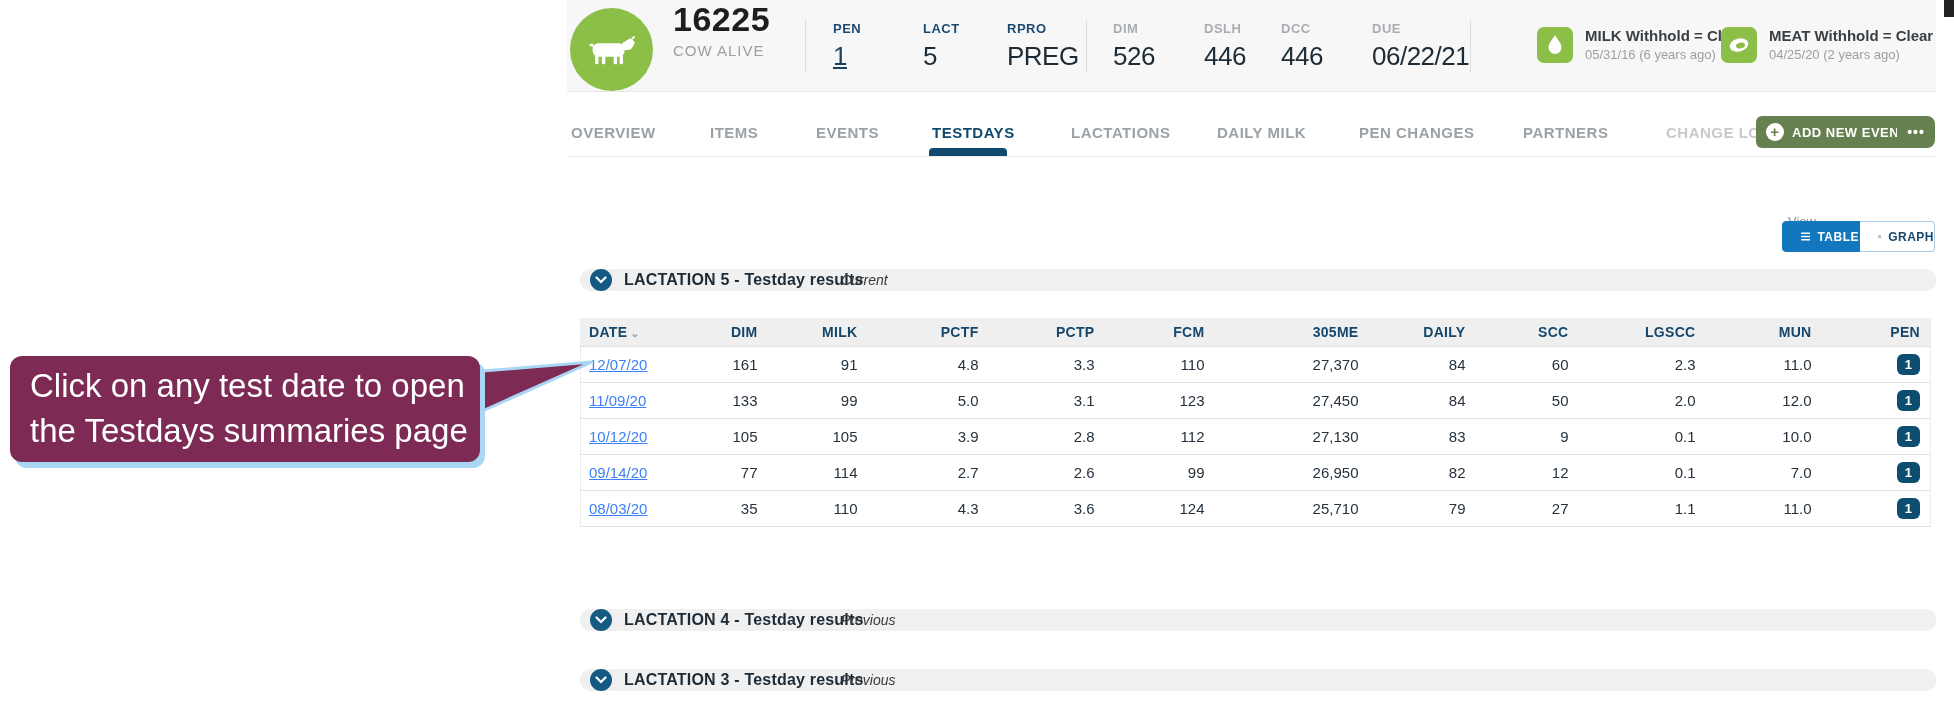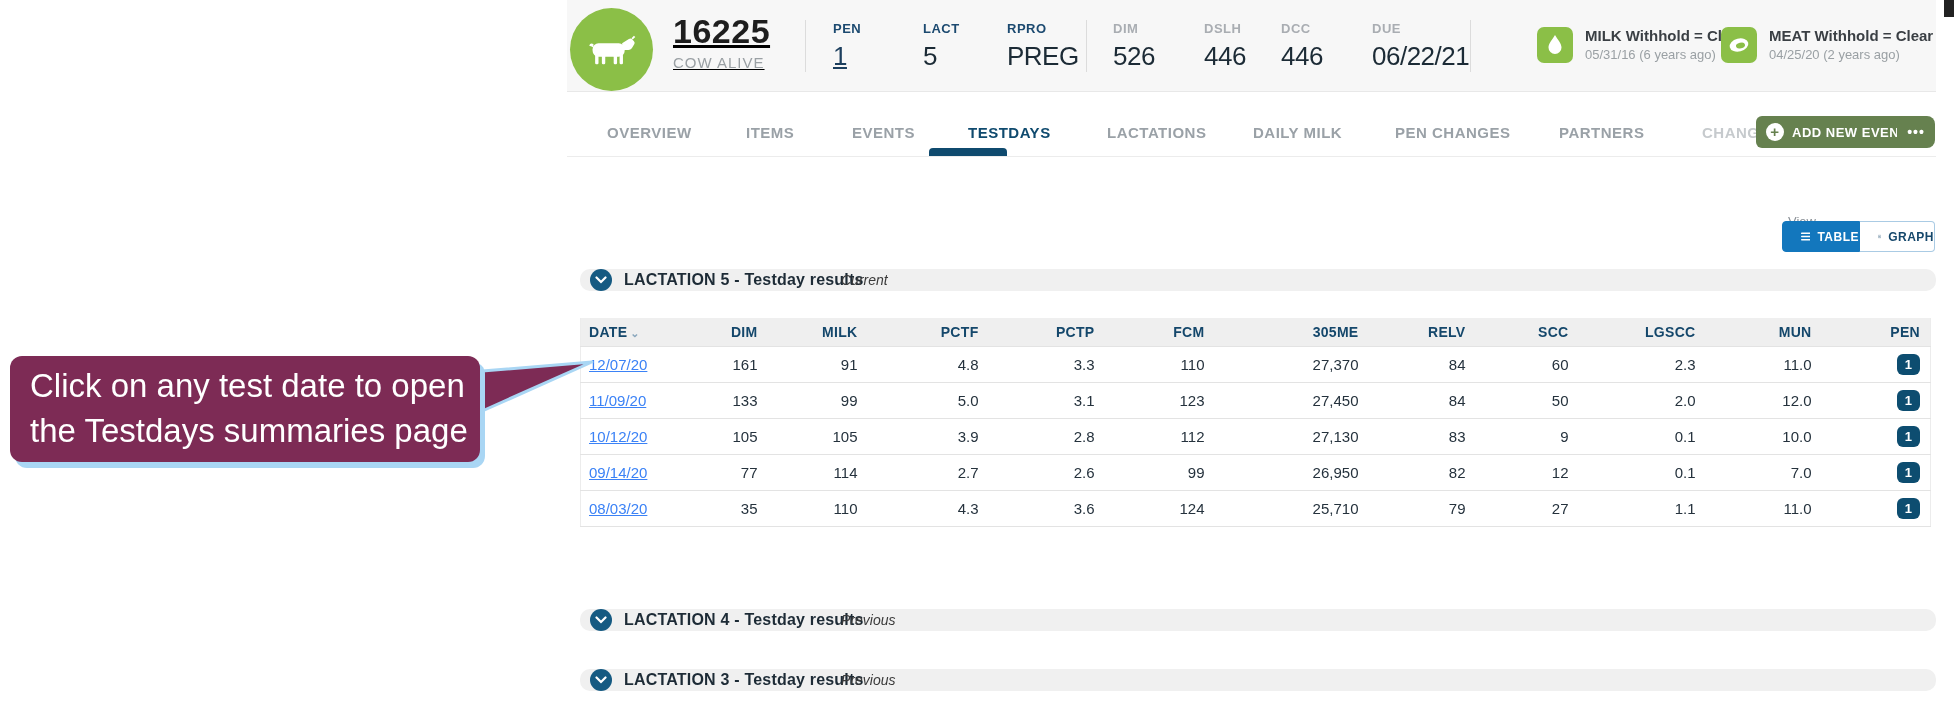--- a/index.html
+++ b/index.html
@@ -8,41 +8,41 @@
     position:relative; width:1954px; height:702px; overflow:hidden;
     background:#fff; font-family:"Liberation Sans", sans-serif;
   }
   .app { position:absolute; left:567px; top:0; width:1369px; height:702px; }
 
   
   .hdr { position:absolute; left:0; top:0; width:1369px; height:92px;
          background:#f7f7f7; border-bottom:1px solid #e8e8e8; }
   .avatar { position:absolute; left:3px; top:8px; width:83px; height:83px;
             border-radius:50%; background:#8bbf47; display:flex; align-items:center; justify-content:center; }
-  .idblock { position:absolute; left:106px; top:12px;text-decoration:underline; }
+  .idblock { position:absolute; left:106px; top:0; }
   .cowid { font-size:34px; font-weight:bold; color:#1e1e1e; letter-spacing:.5px; }
   .cowstatus { font-size:15px; color:#9aa0a4; letter-spacing:1px; margin-top:3px; }
   .vdiv { position:absolute; top:20px; width:1px; height:52px; background:#dcdcdc; }
   .stat { position:absolute; top:21px; }
   .stat .lbl { font-size:13px; font-weight:bold; letter-spacing:.5px; color:#1c4a70; }
   .stat.dim .lbl { color:#a9adb2; }
   .stat .val { font-size:26px; color:#1c2b36; margin-top:5px; letter-spacing:-.5px; }
   .stat .val.linkish { text-decoration:underline; cursor:pointer; color:#1c3f5e; }
   .withhold { position:absolute; top:27px; display:flex; }
   .wicon { width:36px; height:36px; border-radius:7px; background:#8bbf47;
            display:flex; align-items:center; justify-content:center; flex:0 0 36px; }
   .wtext { margin-left:12px; }
   .wtitle { font-size:15px; font-weight:bold; color:#3a3f44; }
   .wsub { font-size:13px; color:#9aa0a4; margin-top:3px; }
 
   
   .tabbar { position:absolute; left:0; top:92px; width:1369px; height:65px;
             background:#fff; border-bottom:1px solid #ececec; }
   .tab { position:absolute; top:32px; font-size:15px; font-weight:bold; letter-spacing:.5px;
-         color:#9aa1a7; cursor:pointer; white-space:nowrap;margin-left:36px; }
+         color:#9aa1a7; cursor:pointer; white-space:nowrap; }
   .tab.active { color:#0f4a6e;text-align:center; }
   .tab.faded { color:#c6cacd; }
   .tab-underline { position:absolute; left:362px; bottom:0; width:78px; height:8px;
                    background:#0f4a6e; border-radius:4px 4px 0 0; }
   .btn-add { position:absolute; left:1189px; top:24px; height:32px; padding:0 14px 0 10px;
              background:#66814f; color:#fff; border:none; border-radius:6px;
              font-family:inherit; font-size:13px; font-weight:bold; letter-spacing:.5px;
              display:flex; align-items:center; gap:8px; cursor:pointer; z-index:5; }
   .btn-more { position:absolute; left:1330px; top:24px; width:38px; height:32px;
               background:#66814f; color:#fff; border:none; border-radius:8px;
@@ -260,21 +260,21 @@
       </colgroup>
       <thead>
         <tr>
           <th class="c-date"><span>DATE</span><span class="sortcaret">⌄</span></th>
           <th>DIM</th>
           <th>MILK</th>
           <th>PCTF</th>
           <th>PCTP</th>
           <th>FCM</th>
           <th>305ME</th>
-          <th>RELV</th>
+          <th>DAILY</th>
           <th>SCC</th>
           <th>LGSCC</th>
           <th>MUN</th>
           <th>PEN</th>
         </tr>
       </thead>
       <tbody>
         <tr>
           <td class="c-date"><span class="datelink">12/07/20</span></td>
           <td>161</td>

